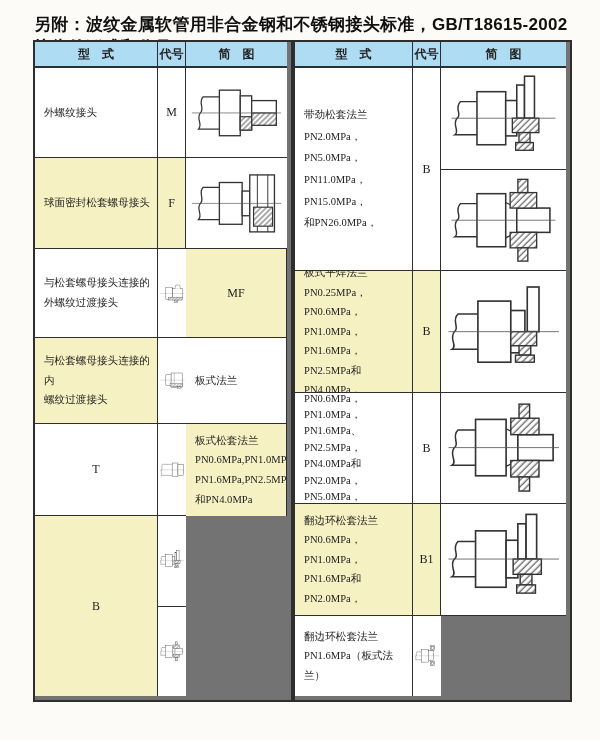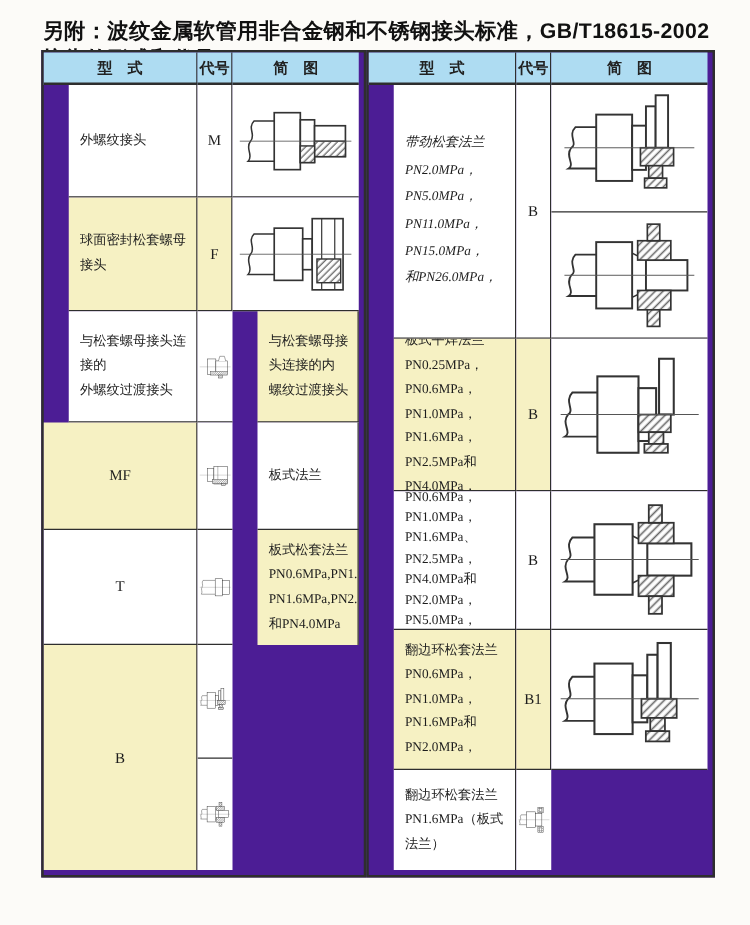--- a/index.html
+++ b/index.html
@@ -10,21 +10,21 @@
     color:#1d1d1d;
   }
   .title{
     position:absolute;left:34px;top:13px;width:545px;
     font-family:"Liberation Sans","DejaVu Sans",sans-serif;
     font-weight:bold;font-size:17px;letter-spacing:.3px;color:#111;
   }
   .tbl{
     position:absolute;top:40px;display:grid;
     border:2px solid var(--border,#2e2e2e);
-    background:#4c1d95;
+    background:#737373;
   }
   .tbl-left{left:33px;width:256px;height:658px;
     grid-template-columns:123px 28px 101px;
     grid-template-rows:26px 90px 91px 89px 86px 92px 180px;}
   .tbl-right{left:293px;width:275px;height:658px;
     grid-template-columns:118px 28px 125px;
     grid-template-rows:26px 203px 122px 111px 112px 80px;}
   .c{
     box-sizing:border-box;
     border-right:1.4px solid var(--border,#2e2e2e);
@@ -32,24 +32,24 @@
     display:flex;align-items:center;overflow:hidden;background:#fff;
   }
   .nr{border-right:none}
   .nb{border-bottom:none}
   .th{
     background:var(--header-bg,#aedcf2);
     border-bottom:2px solid var(--border,#2e2e2e);
     justify-content:center;font-weight:bold;font-size:12px;color:#222;
   }
   .hl{background:var(--highlight-bg,#f6f1c3);font-family:Liberation Serif, serif;}
-  .type{padding:4px 4px 4px 9px;margin-left:20px;}
+  .type{padding:4px 4px 4px 9px;}
   .type-text{font-size:10.6px;line-height:1.85;white-space:pre-line;}
   .lh-tight .type-text{line-height:1.55;}
-  .lh-loose .type-text{line-height:2.05;font-style:italic;}
+  .lh-loose .type-text{line-height:2.05;}
   .code{justify-content:center;font-size:12px;}
   .diag{justify-content:center;}
   .diag svg{width:94%;height:92%;}
   .diag-wrap{flex-direction:column;padding:0;align-items:stretch;}
   .sub{flex:1 1 50%;display:flex;align-items:center;justify-content:center;overflow:hidden;}
   .sub:first-child{border-bottom:1.4px solid var(--border,#2e2e2e);}
   .sub svg{width:92%;height:88%;}
 </style>
 </head>
 <body style="--header-bg: #aedcf2; --highlight-bg: #f6f1c3; --border: #2e2e2e; --page-bg: #fcfbf8;">
@@ -130,26 +130,26 @@
         </defs>
         <rect x="26" y="16" width="26" height="48" fill="#fff" stroke="#333" stroke-width="1.4"></rect>
         <rect x="52" y="22" width="36" height="36" fill="#fff" stroke="#333" stroke-width="1.4"></rect>
         <path d="M60,22 L64,8 L78,8 L82,22" fill="#fff" stroke="#333" stroke-width="1.3"></path>
         <rect x="36" y="54" width="52" height="11" fill="url(#ph2)" stroke="#333" stroke-width="1.2"></rect>
         <rect x="60" y="65" width="12" height="9" fill="url(#ph2)" stroke="#333" stroke-width="1.2"></rect>
         <line x1="3" y1="40" x2="97" y2="40" stroke="#555" stroke-width="0.7"></line>
       </svg>
     </div>
 
+  <div class="c code hl">
+      <span>MF</span>
+    </div>
   <div class="c type hl">
       <span class="type-text">与松套螺母接头连接的内
 螺纹过渡接头</span>
-    </div>
-  <div class="c code hl">
-      <span>MF</span>
     </div>
   <div class="c diag nr">
       <svg viewBox="0 0 100 80" preserveAspectRatio="xMidYMid meet">
     <defs>
           <pattern id="ph3" patternUnits="userSpaceOnUse" width="4" height="4" patternTransform="rotate(45)">
       <rect width="4" height="4" fill="#fdfdfd"></rect>
             <line x1="1" y1="0" x2="1" y2="4" stroke="#666" stroke-width="1.1"></line>
     </pattern>
         </defs>
         <rect x="26" y="20" width="20" height="40" fill="#fff" stroke="#333" stroke-width="1.4"></rect>

